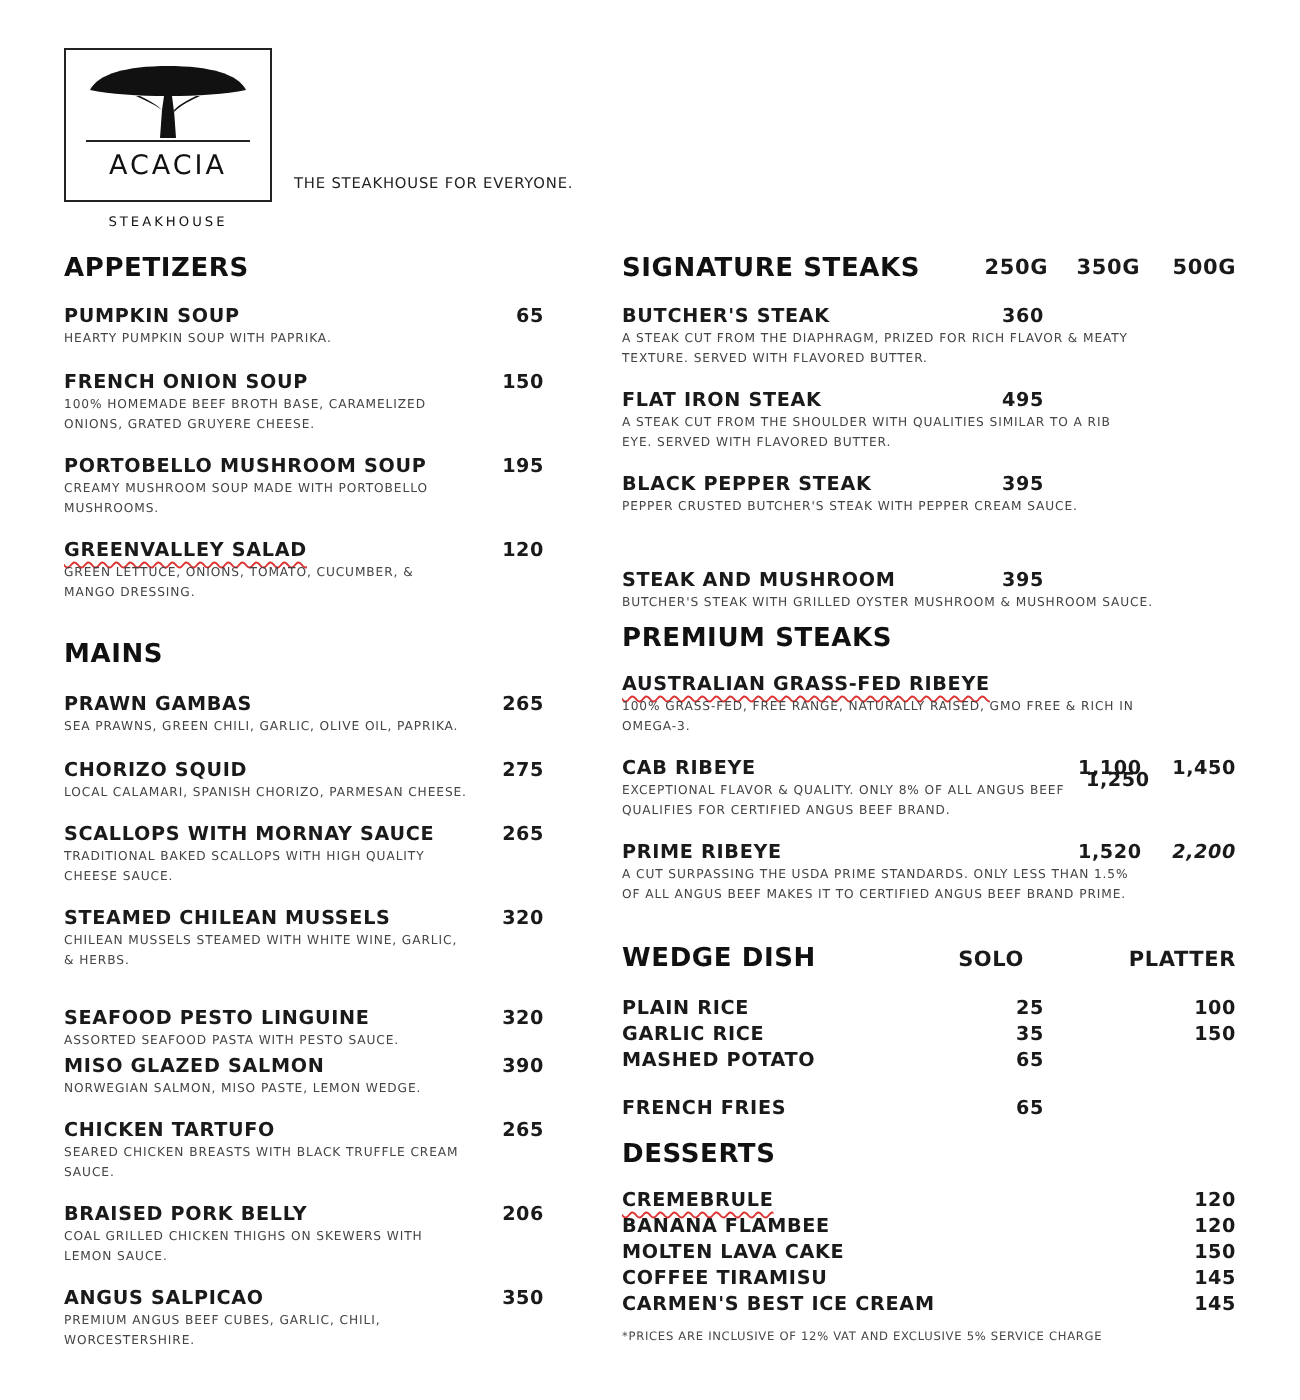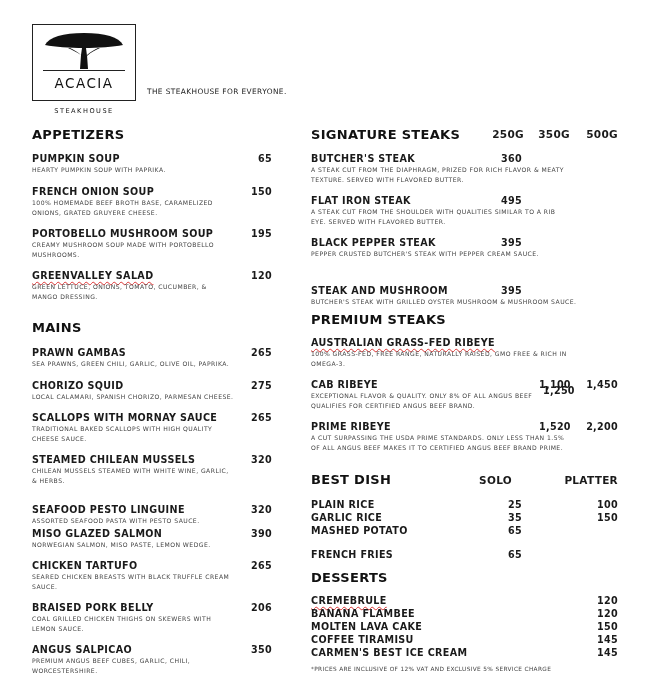--- a/index.html
+++ b/index.html
@@ -170,26 +170,26 @@
   <div class="iname">CAB RIBEYE</div>
   <div class="iprice" style="left:228px;">1,100</div>
   <div class="iprice" style="right:3px;">1,450</div>
   <div class="idesc">EXCEPTIONAL FLAVOR &amp; QUALITY. ONLY 8% OF ALL ANGUS BEEF</div>
   <div class="idesc" style="margin-top:0;">QUALIFIES FOR CERTIFIED ANGUS BEEF BRAND.</div>
 </div>
 
 <div class="item" style="left:311px; top:421px; width:310px;">
   <div class="iname">PRIME RIBEYE</div>
   <div class="iprice" style="left:228px;">1,520</div>
-  <div class="iprice" style="right:3px;">2,200</div>
+  <div class="iprice" style="right:3px;font-style:italic;">2,200</div>
   <div class="idesc">A CUT SURPASSING THE USDA PRIME STANDARDS. ONLY LESS THAN 1.5%</div>
   <div class="idesc" style="margin-top:0;">OF ALL ANGUS BEEF MAKES IT TO CERTIFIED ANGUS BEEF BRAND PRIME.</div>
 </div>
 
-<div class="sec" style="left:311px; top:472px;">BEST DISH</div>
+<div class="sec" style="left:311px; top:472px;">WEDGE DISH</div>
 <div class="colhead" style="left:460px; top:474px; width:52px;">SOLO</div>
 <div class="colhead" style="left:548px; top:474px; width:70px;">PLATTER</div>
 
 <div class="item" style="left:311px; top:499px; width:310px; height:13px;">
   <div class="iname">PLAIN RICE</div>
   <div class="iprice" style="right:99px;">25</div>
   <div class="iprice" style="right:3px;">100</div>
 </div>
 <div class="item" style="left:311px; top:512px; width:310px; height:13px;">
   <div class="iname">GARLIC RICE</div>

